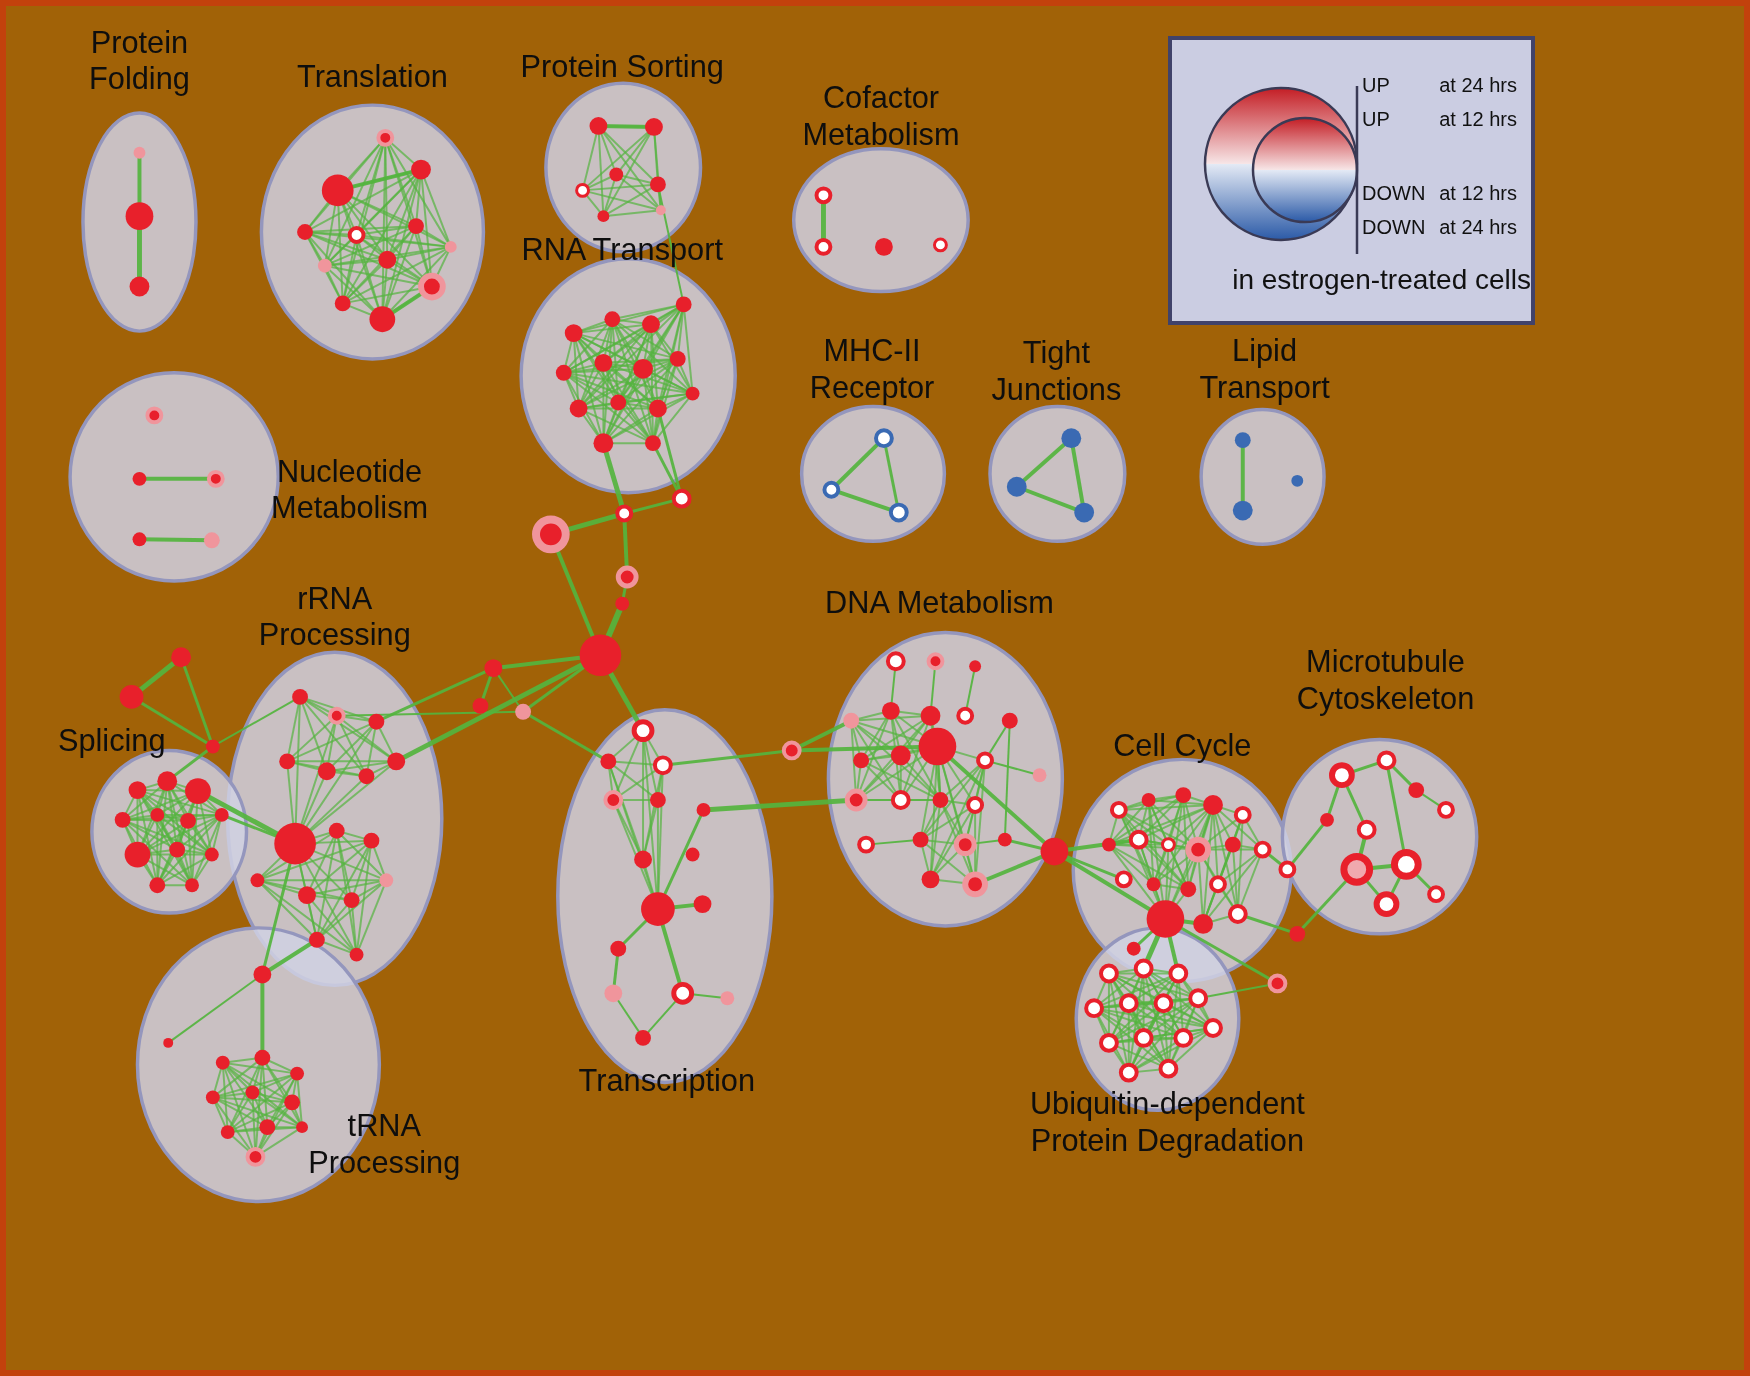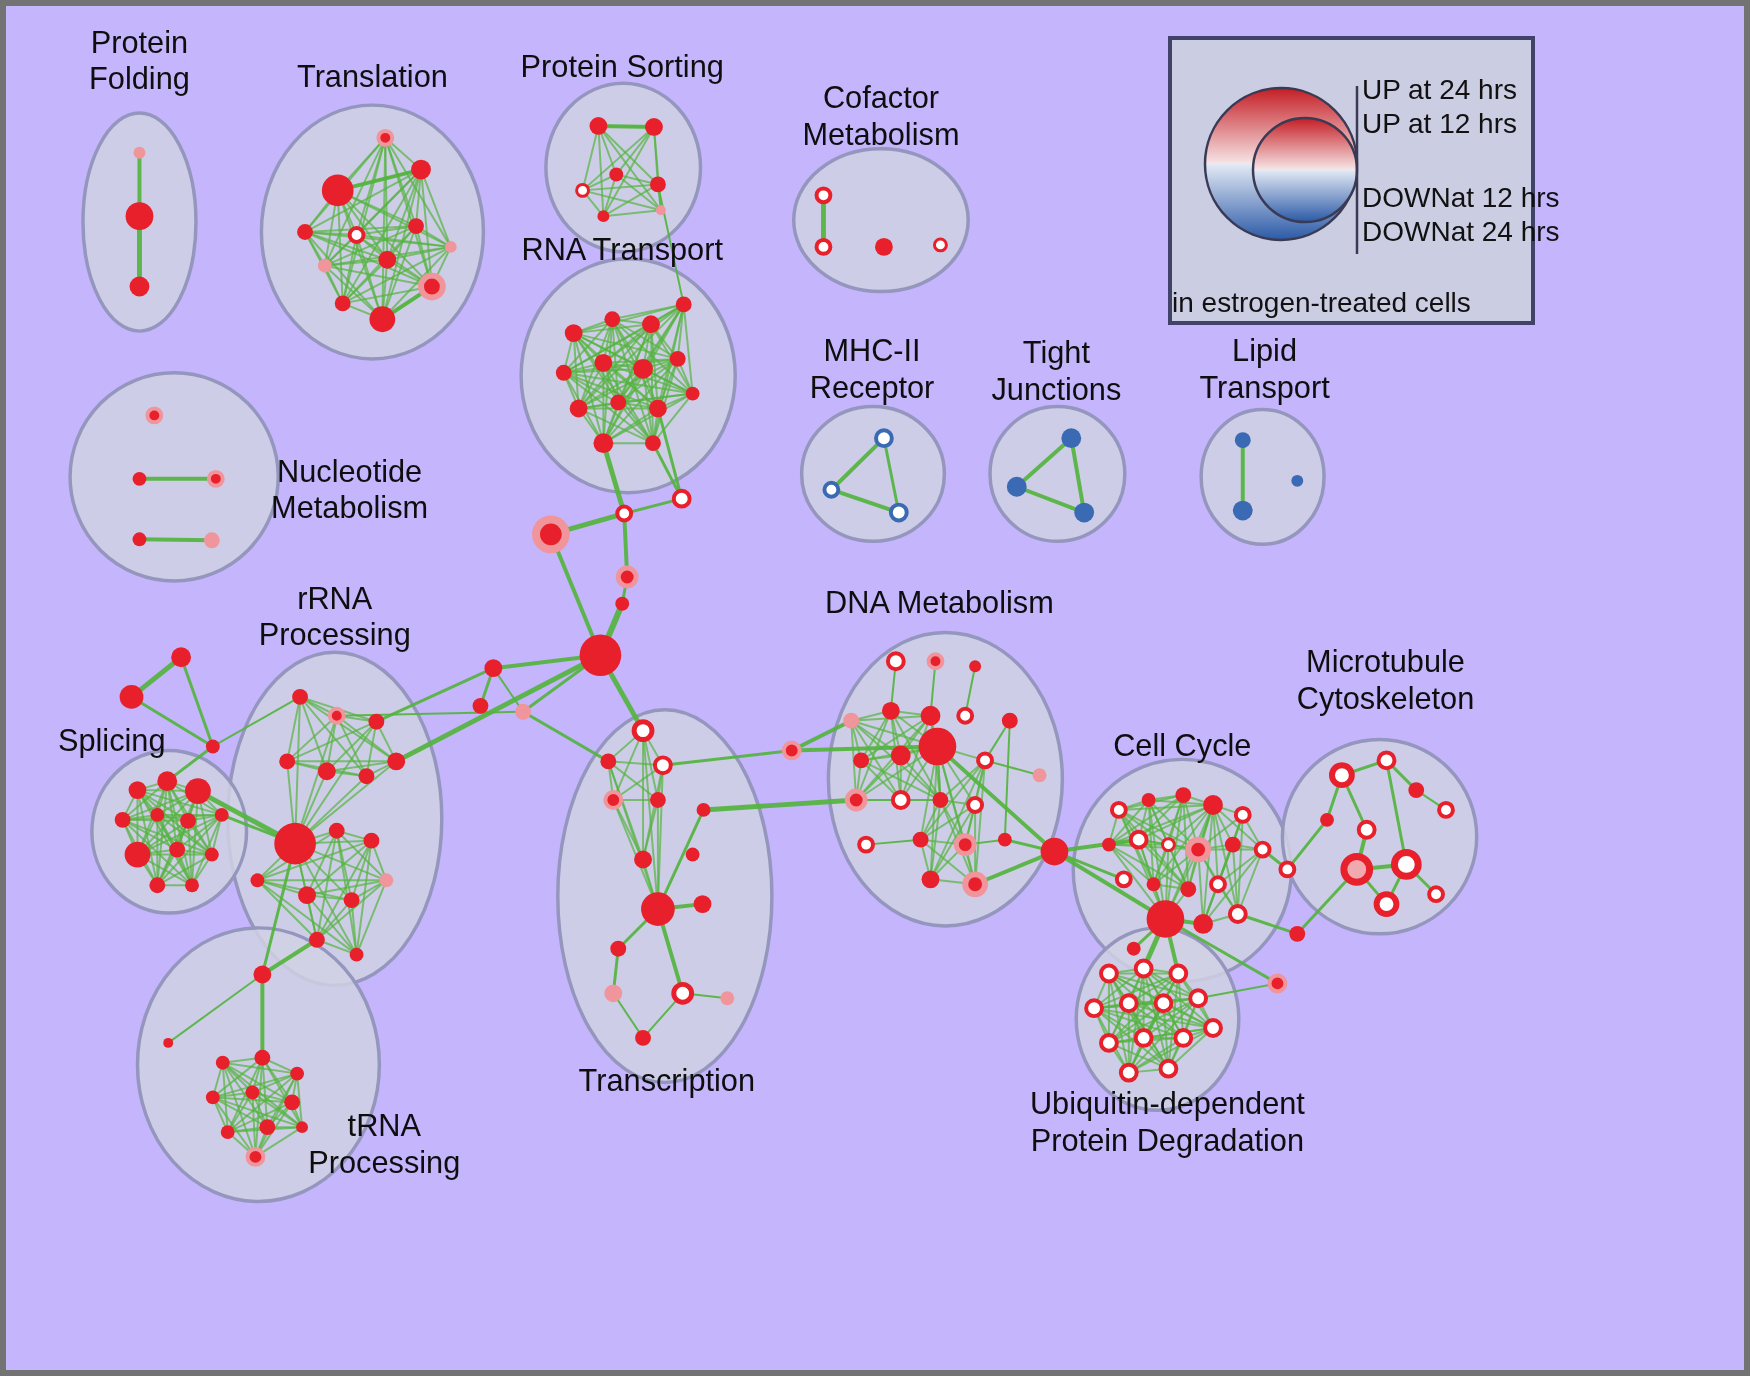--- a/index.html
+++ b/index.html
@@ -1,40 +1,40 @@
 <!DOCTYPE html>
 <html><head>
 <meta charset="utf-8">
 <style>
   html,body{margin:0;padding:0;background:#ffffff;}
   .stage{
     position:relative;
     width:1750px;height:1376px;
-    background:#c4b5fd;
-    border:6px solid #737373;
+    background:#a16207;
+    border:6px solid #c2410c;
     box-sizing:border-box;
     overflow:hidden;
     font-family:"Liberation Sans", sans-serif;
   }
   #network{position:absolute;left:0;top:0;width:100%;height:100%;}
   .clabel{font-family:"Liberation Sans", sans-serif;font-size:31px;fill:#0e0e0e;}
   .legend{
     position:absolute;left:1162px;top:30px;width:367px;height:289px;
     background:#cbcde2;border:4px solid #40426a;box-sizing:border-box;
     z-index:5;
   }
   .legend-circles{position:absolute;left:4px;top:4px;}
   .lrow{
     position:absolute;left:190px;right:14px;
     display:flex;justify-content:space-between;
-    font-size:28px;color:#111;white-space:nowrap;
+    font-size:20px;color:#111;white-space:nowrap;
   }
   .lfooter{
-    position:absolute;bottom:1px;left:0;right:0;
-    text-align:left;font-size:28px;color:#111;line-height:34px;
+    position:absolute;bottom:24px;left:0;right:0;
+    text-align:right;font-size:28px;color:#111;line-height:34px;
   }
 </style>
 </head>
 <body>
 
 <div class="stage">
 
   <svg id="network" viewBox="0 0 1750 1376">
       <ellipse cx="133" cy="218" rx="57" ry="110" fill="#d0d1e3" fill-opacity="0.85" stroke="#9496bd" stroke-width="3.5"></ellipse>
       <ellipse cx="368" cy="228" rx="112" ry="128" fill="#d0d1e3" fill-opacity="0.85" stroke="#9496bd" stroke-width="3.5"></ellipse>

